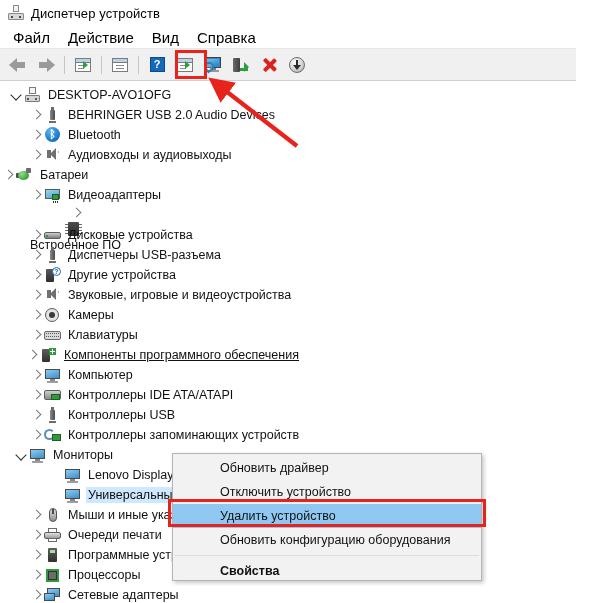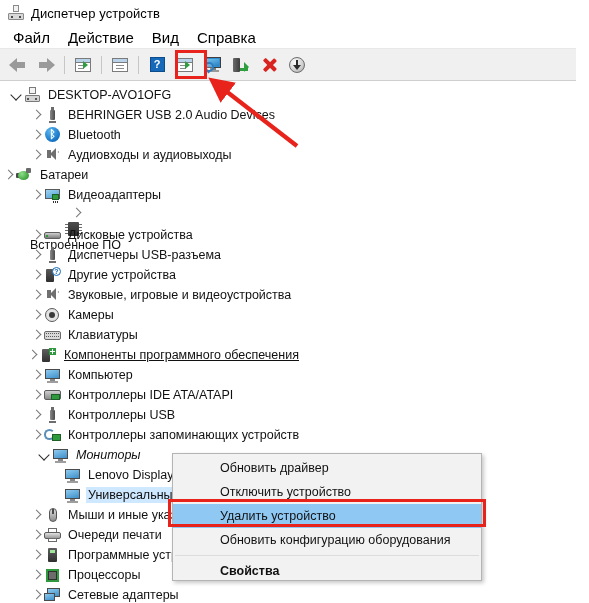--- a/index.html
+++ b/index.html
@@ -701,21 +701,21 @@
 
     <div class="row" style="top:344px; padding-left:28px;justify-content:center;">
       <div class="chev closed"></div>
       <div class="ico i-stor">
           <div class="arr"></div>
           <div class="grn"></div>
         </div>
       <div class="lbl">Контроллеры запоминающих устройств</div>
     </div>
 
-    <div class="row" style="top:364px; padding-left:36px;font-style:italic;">
+    <div class="row" style="top:364px; padding-left:13px;">
       <div class="chev open"></div>
       <div class="ico i-mon">
           <div class="scr"></div>
           <div class="st"></div>
           <div class="bs"></div>
         </div>
       <div class="lbl">Мониторы</div>
     </div>
 
     <div class="row" style="top:384px; padding-left:64px;">

